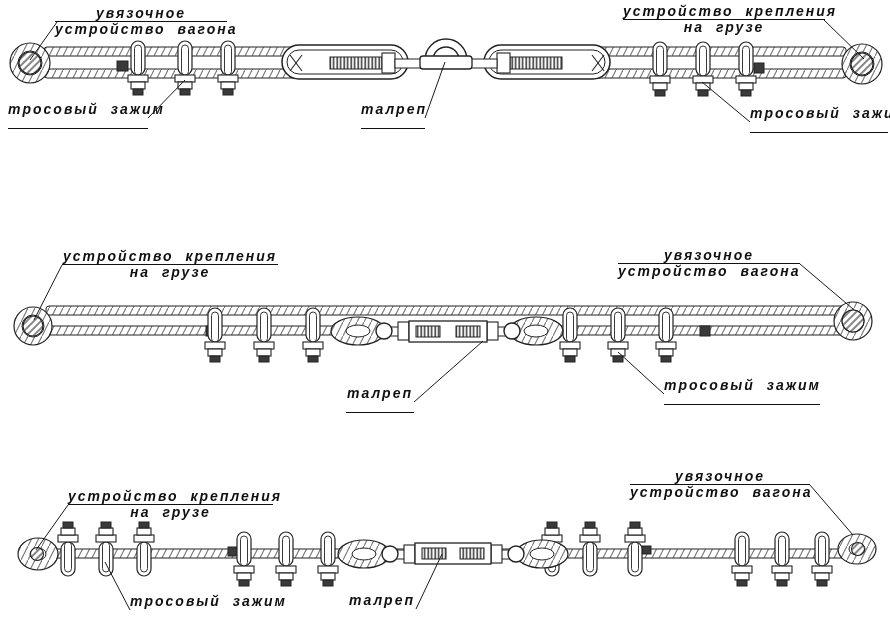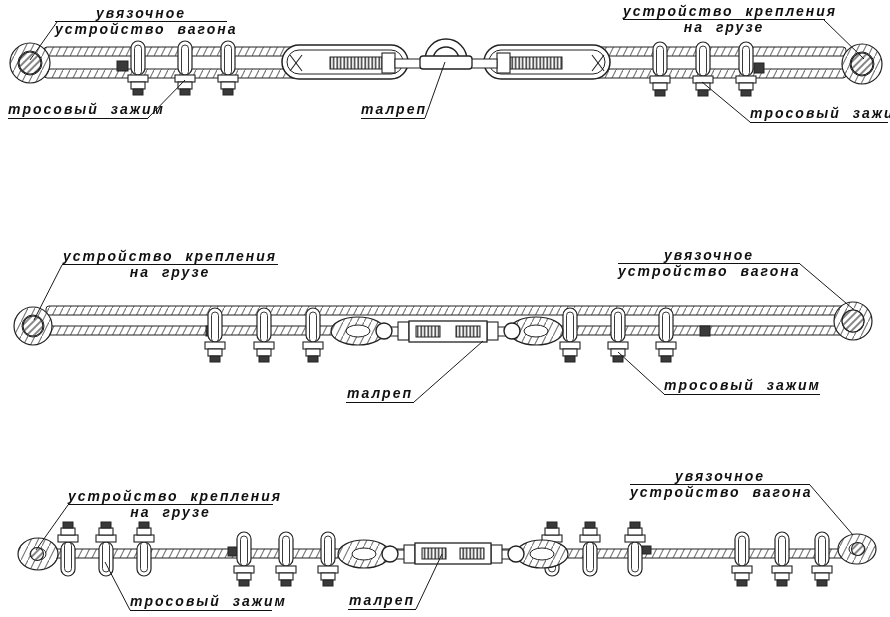--- a/index.html
+++ b/index.html
@@ -3,21 +3,21 @@
 <meta charset="utf-8">
 <style>
   html,body{margin:0;padding:0;background:#fff;}
   .canvas{position:relative;width:890px;height:617px;background:#fff;overflow:hidden;
           font-family:"Liberation Sans",sans-serif;}
   svg{position:absolute;left:0;top:0;}
   .callout{position:absolute;color:#111;font-style:italic;font-weight:bold;font-size:14px;
            line-height:15px;letter-spacing:2px;word-spacing:6px;text-align:center;white-space:nowrap;}
   .callout .rule{border-top:1.5px solid #111;height:0;margin:0;}
   .callout .ln1,.callout .ln2{display:block;height:15px;overflow:visible;}
-  .callout.single{border-bottom:1.5px solid #111;padding-bottom:1px;height:15px;}
+  .callout.single{border-bottom:1.5px solid #111;padding-bottom:11px;height:15px;}
 </style>
 </head>
 <body>
 
 <div class="canvas">
 
 <svg width="890" height="617" viewBox="0 0 890 617">
   <defs>
     <pattern id="rp" patternUnits="userSpaceOnUse" width="7" height="14">
       <rect width="7" height="14" fill="#ffffff"></rect>

